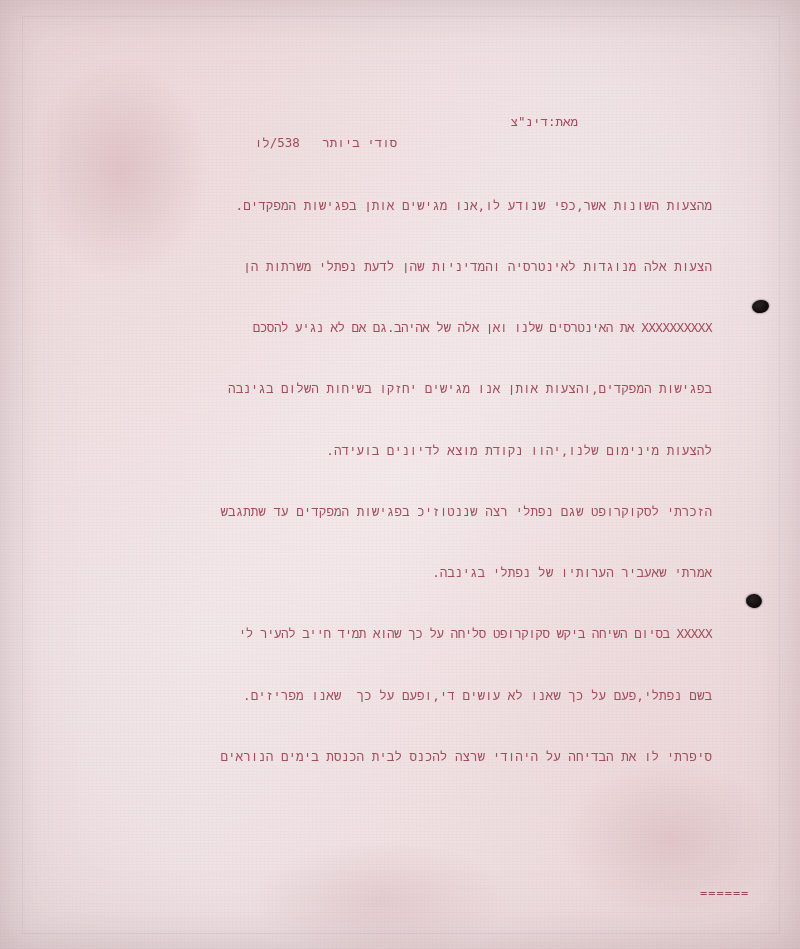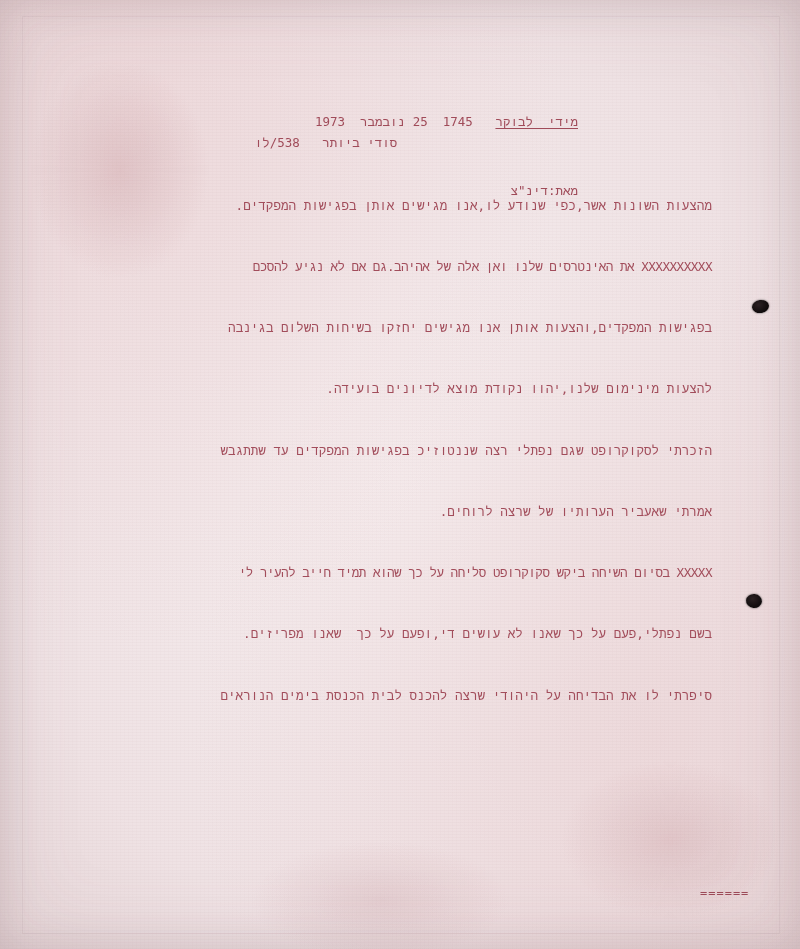--- a/index.html
+++ b/index.html
@@ -133,33 +133,33 @@
 <body>
 
 <div class="page">
   <div class="grain"></div>
   <div class="smudge smudge-a"></div>
   <div class="smudge smudge-b"></div>
   <div class="smudge smudge-c"></div>
   <div class="sheet"></div>
 
   <div class="header-block">
-    <span class="header-line"><span class="underline">מידי  לבוקר</span>   <span>1745</span>  <span>25 נובמבר  1973</span></span>
     <span class="header-line">מאת:דינ"צ</span>
   </div>
 
   <div class="title-line"><span>סודי ביותר</span>   <span>538/לו</span></div>
 
   <div class="body-block">
     <span class="body-line">מהצעות השונות אשר,כפי שנודע לו,אנו מגישים אותן בפגישות המפקדים.</span>
+    <span class="body-line">הצעות אלה מנוגדות לאינטרסיה והמדיניות שהן לדעת נפתלי משרתות הן</span>
     <span class="body-line strike-over">XXXXXXXXXX את האינטרסים שלנו ואן אלה של אהיהב.גם אם לא נגיע להסכם</span>
     <span class="body-line">בפגישות המפקדים,והצעות אותן אנו מגישים יחזקו בשיחות השלום בגינבה</span>
     <span class="body-line">להצעות מינימום שלנו,יהוו נקודת מוצא לדיונים בועידה.</span>
     <span class="body-line">הזכרתי לסקוקרופט שגם נפתלי רצה שננטוזיכ בפגישות המפקדים עד שתתגבש</span>
-    <span class="body-line">אמרתי שאעביר הערותיו של שרצה לרוחים.</span>
+    <span class="body-line">אמרתי שאעביר הערותיו של נפתלי בגינבה.</span>
     <span class="body-line strike-over">XXXXX בסיום השיחה ביקש סקוקרופט סליחה על כך שהוא תמיד חייב להעיר לי</span>
     <span class="body-line">בשם נפתלי,פעם על כך שאנו לא עושים די,ופעם על כך  שאנו מפריזים.</span>
     <span class="body-line">סיפרתי לו את הבדיחה על היהודי שרצה להכנס לבית הכנסת בימים הנוראים</span>
     
     
     
     
     
     
     

